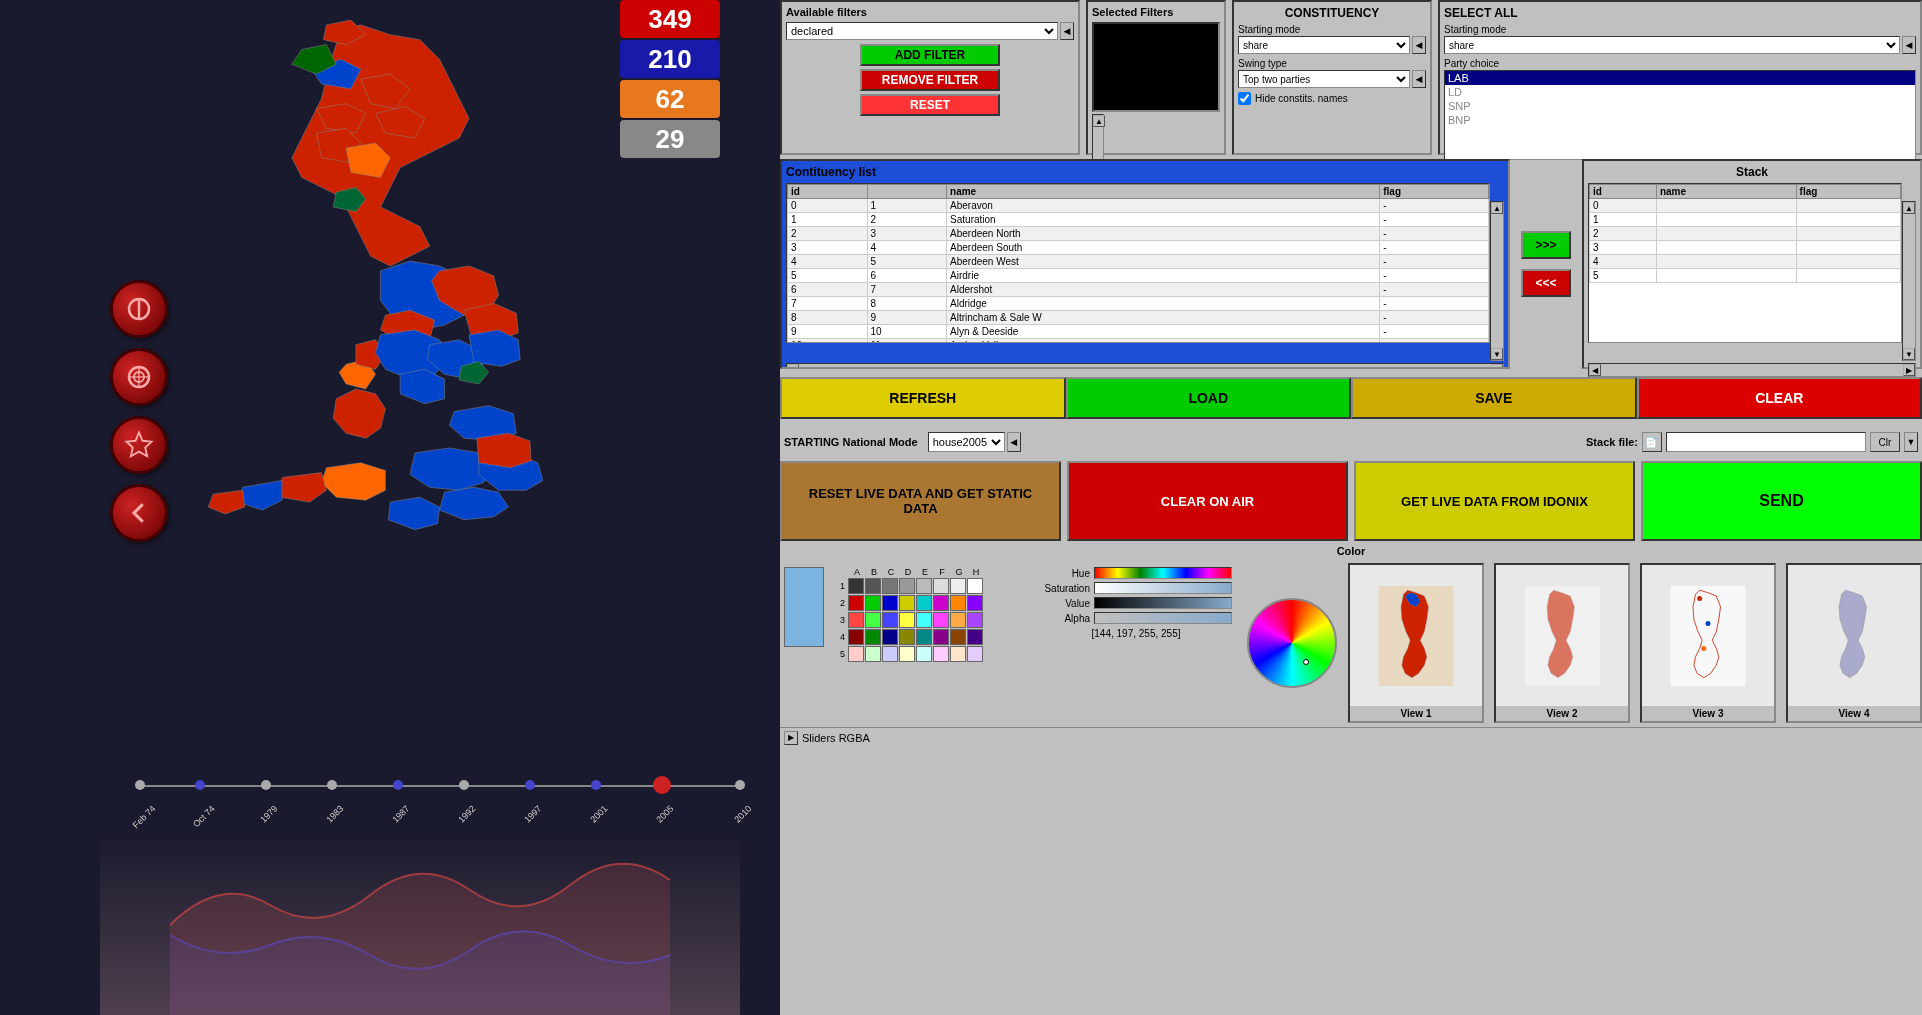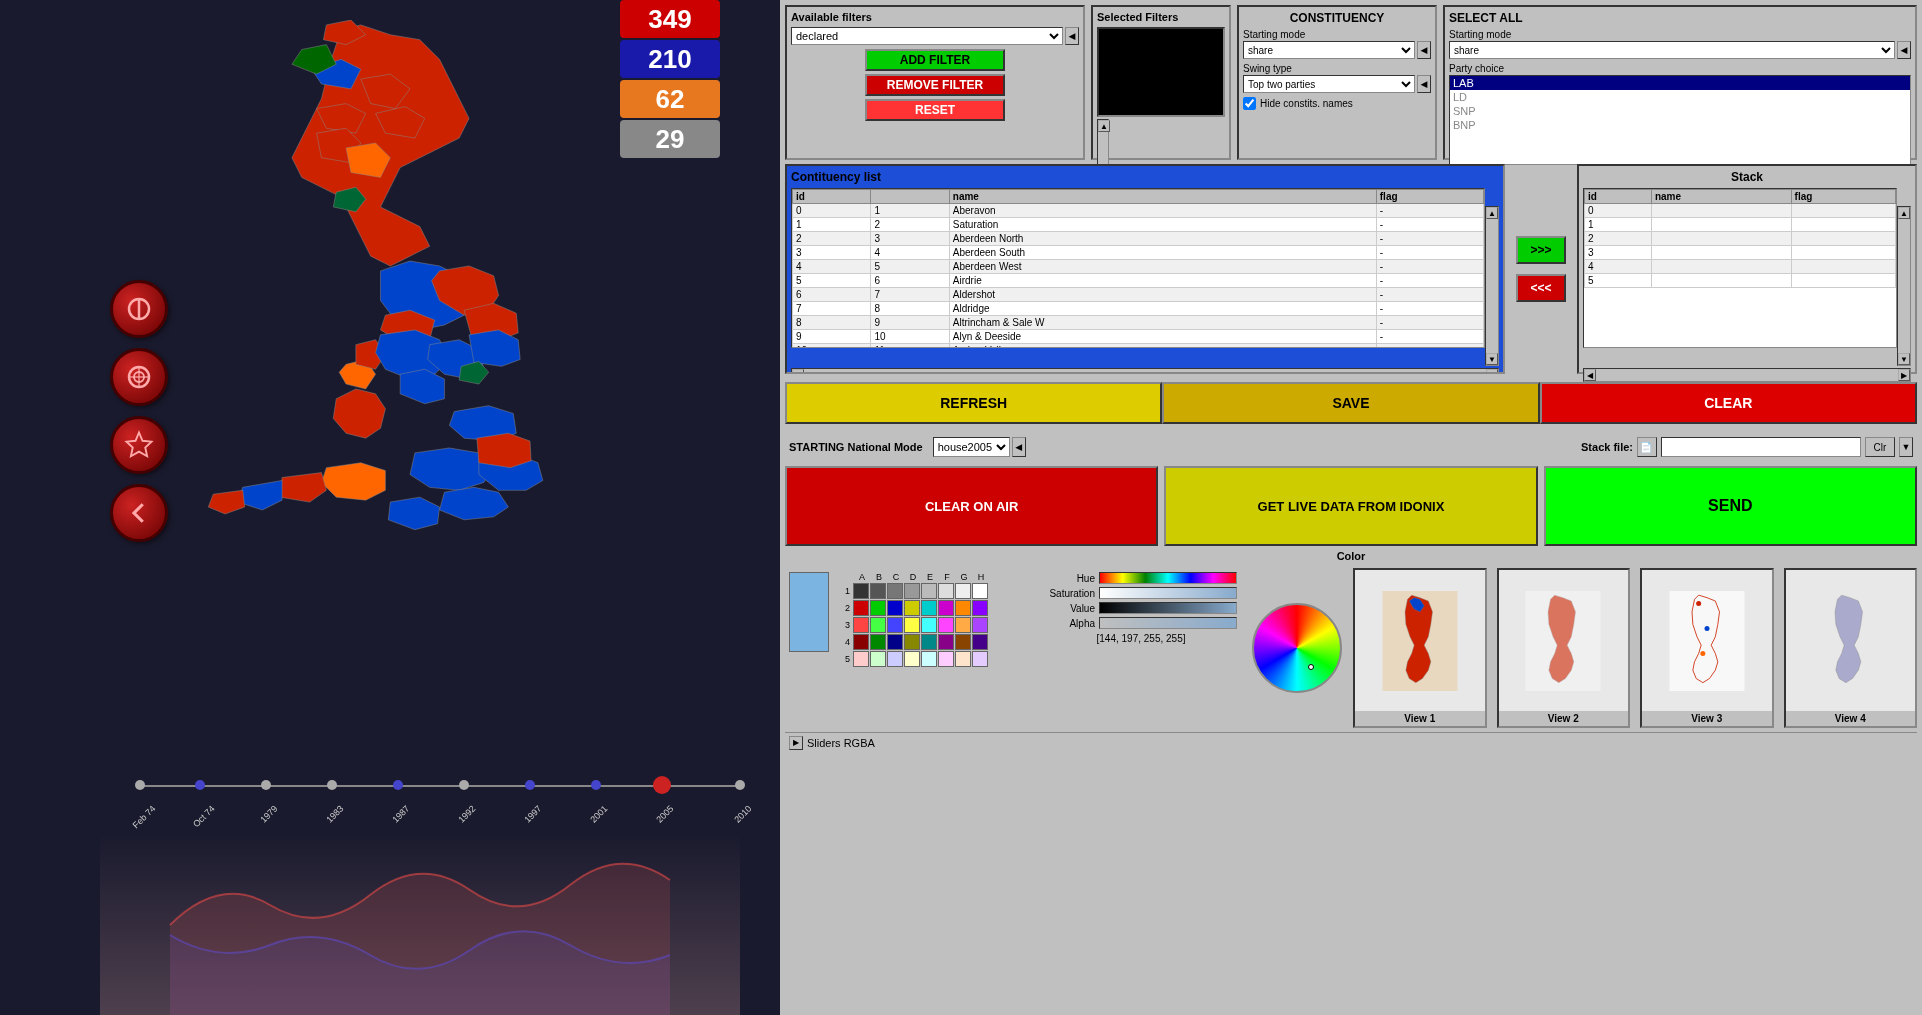--- a/index.html
+++ b/index.html
@@ -114,21 +114,20 @@
       height: 610px;
     }
 
     
     #right-panel {
       width: 1142px;
       height: 1015px;
       background: #c0c0c0;
       display: flex;
       flex-direction: column;
-      padding: 5px;
       gap: 4px;
     }
 
     
     #top-section {
       display: flex;
       gap: 6px;
       height: 155px;
     }
 
@@ -1014,20 +1013,21 @@
         <div style="height:14px;flex:1;background:#c0c0c0;border:1px inset #888;display:flex;justify-content:space-between;">
           <div style="width:12px;height:12px;background:#c0c0c0;border:1px outset #aaa;display:flex;align-items:center;justify-content:center;font-size:8px;">◀</div>
           <div style="width:12px;height:12px;background:#c0c0c0;border:1px outset #aaa;display:flex;align-items:center;justify-content:center;font-size:8px;">▶</div>
         </div>
       </div>
     </div>
   </div>
 
   <div id="action-buttons">
     <button class="action-btn btn-yellow">REFRESH</button>
+    <button class="action-btn btn-bright-green">LOAD</button>
     <button class="action-btn btn-gold">SAVE</button>
     <button class="action-btn btn-bright-red">CLEAR</button>
   </div>
 
   <div id="mode-row">
     <label>STARTING National Mode</label>
     <div style="display:flex;align-items:center;gap:2px;">
       <select style="height:20px;font-size:11px;background:#fff;border:1px inset #888;">
         <option>house2005</option>
       </select>
@@ -1036,20 +1036,21 @@
     <div id="stack-file-row">
       <label>Stack file:</label>
       <div style="width:20px;height:20px;background:#c0c0c0;border:1px outset #888;display:flex;align-items:center;justify-content:center;font-size:10px;">📄</div>
       <input type="text" class="file-input" style="">
       <button class="clr-btn">Clr</button>
       <div style="width:14px;height:20px;background:#c0c0c0;border:1px outset #888;display:flex;align-items:center;justify-content:center;font-size:9px;cursor:pointer;">▼</div>
     </div>
   </div>
 
   <div id="live-buttons">
+    <button class="live-btn btn-brown">RESET LIVE DATA  AND GET STATIC DATA</button>
     <button class="live-btn btn-red-live">CLEAR ON AIR</button>
     <button class="live-btn btn-yellow-live">GET LIVE DATA FROM IDONIX</button>
     <button class="live-btn btn-bright-green-live" style="font-size:16px;font-weight:bold;">SEND</button>
   </div>
 
   <div style="text-align:center;font-size:11px;font-weight:bold;margin-bottom:2px;">Color</div>
   <div id="color-section">
 
     <div id="color-grid-panel">
       <div style="display:flex;gap:1px;">

